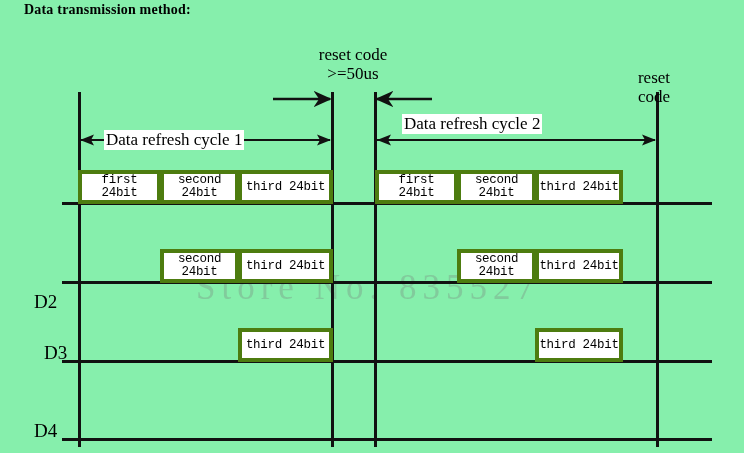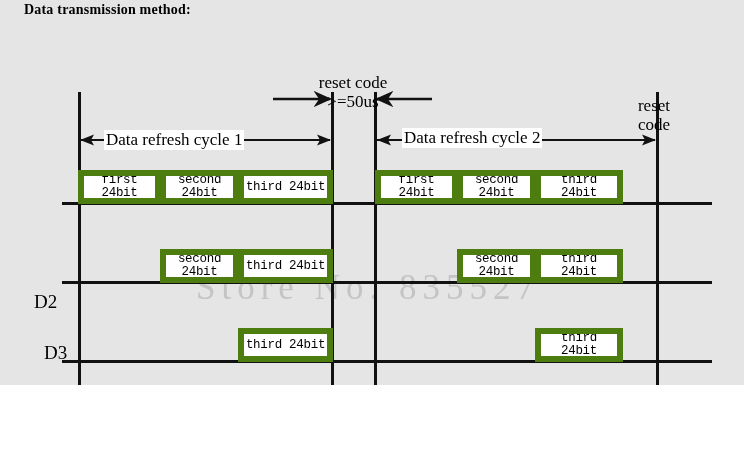--- a/index.html
+++ b/index.html
@@ -3,22 +3,22 @@
 <meta charset="utf-8">
 <style>
   html, body {
     margin: 0;
     padding: 0;
     background: #ffffff;
   }
   #root {
     position: relative;
     width: 744px;
-    height: 385px;
-    background: #e5e5e5;
+    height: 453px;
+    background: #86efac;
     overflow: hidden;
     font-family: "Liberation Serif", serif;
   }
   #title {
     position: absolute;
     left: 24px;
     top: 2px;
     font-family: "Liberation Serif", serif;
     font-weight: bold;
     font-size: 14px;
@@ -54,21 +54,21 @@
     position: absolute;
     font-family: "Liberation Serif", serif;
     font-size: 19px;
     color: #000000;
     white-space: nowrap;
   }
   
   .blk {
     position: absolute;
     box-sizing: border-box;
-    border: 6px solid #4d7c0f;
+    border: 4px solid #4d7c0f;
     background: #ffffff;
     display: flex;
     align-items: center;
     justify-content: center;
     text-align: center;
     font-family: "Liberation Mono", monospace;
     font-size: 12.5px;
     line-height: 13px;
     color: #000000;
     letter-spacing: -0.3px;
@@ -77,21 +77,20 @@
   }
   
   .anno {
     position: absolute;
     font-family: "Liberation Serif", serif;
     font-size: 17px;
     color: #000000;
     text-align: center;
     white-space: pre-line;
     line-height: 19px;
-    margin-top: 28px;
   }
   .cyclelabel {
     position: absolute;
     font-family: Liberation Serif, serif;
     font-size: 17px;
     color: #000000;
     background: #ffffff;
     padding: 0 2px;
     white-space: nowrap;
     z-index: 5;
@@ -147,21 +146,21 @@
 
   <div class="blk" style="left:238px; top:328px; width:95px; height:34px;">third 24bit</div>
   <div class="blk" style="left:535px; top:328px; width:88px; height:34px;">third 24bit</div>
 
   <div class="anno" style="left:253px; top:45px; width:200px;">reset code
 &gt;=50us</div>
   <div class="anno" style="left:594px; top:68px; width:120px; text-align:center;">reset
 code</div>
 
   <div class="cyclelabel" style="left:104px; top:130px;">Data refresh cycle 1</div>
-  <div class="cyclelabel" style="left:402px; top:128px;">Data refresh cycle 2</div>
+  <div class="cyclelabel" style="left:402px; top:114px;">Data refresh cycle 2</div>
 
   <svg class="ov" viewBox="0 0 744 467">
     <defs>
       <marker id="arrR" viewBox="0 0 10 10" refX="9" refY="5" markerWidth="7" markerHeight="7" orient="auto-start-reverse">
         <path d="M0,0.5 L10,5 L0,9.5 L3,5 Z" fill="#111111"></path>
       </marker>
       <marker id="arrL" viewBox="0 0 10 10" refX="9" refY="5" markerWidth="7" markerHeight="7" orient="auto-start-reverse">
         <path d="M0,0.5 L10,5 L0,9.5 L3,5 Z" fill="#111111"></path>
       </marker>
     </defs>

